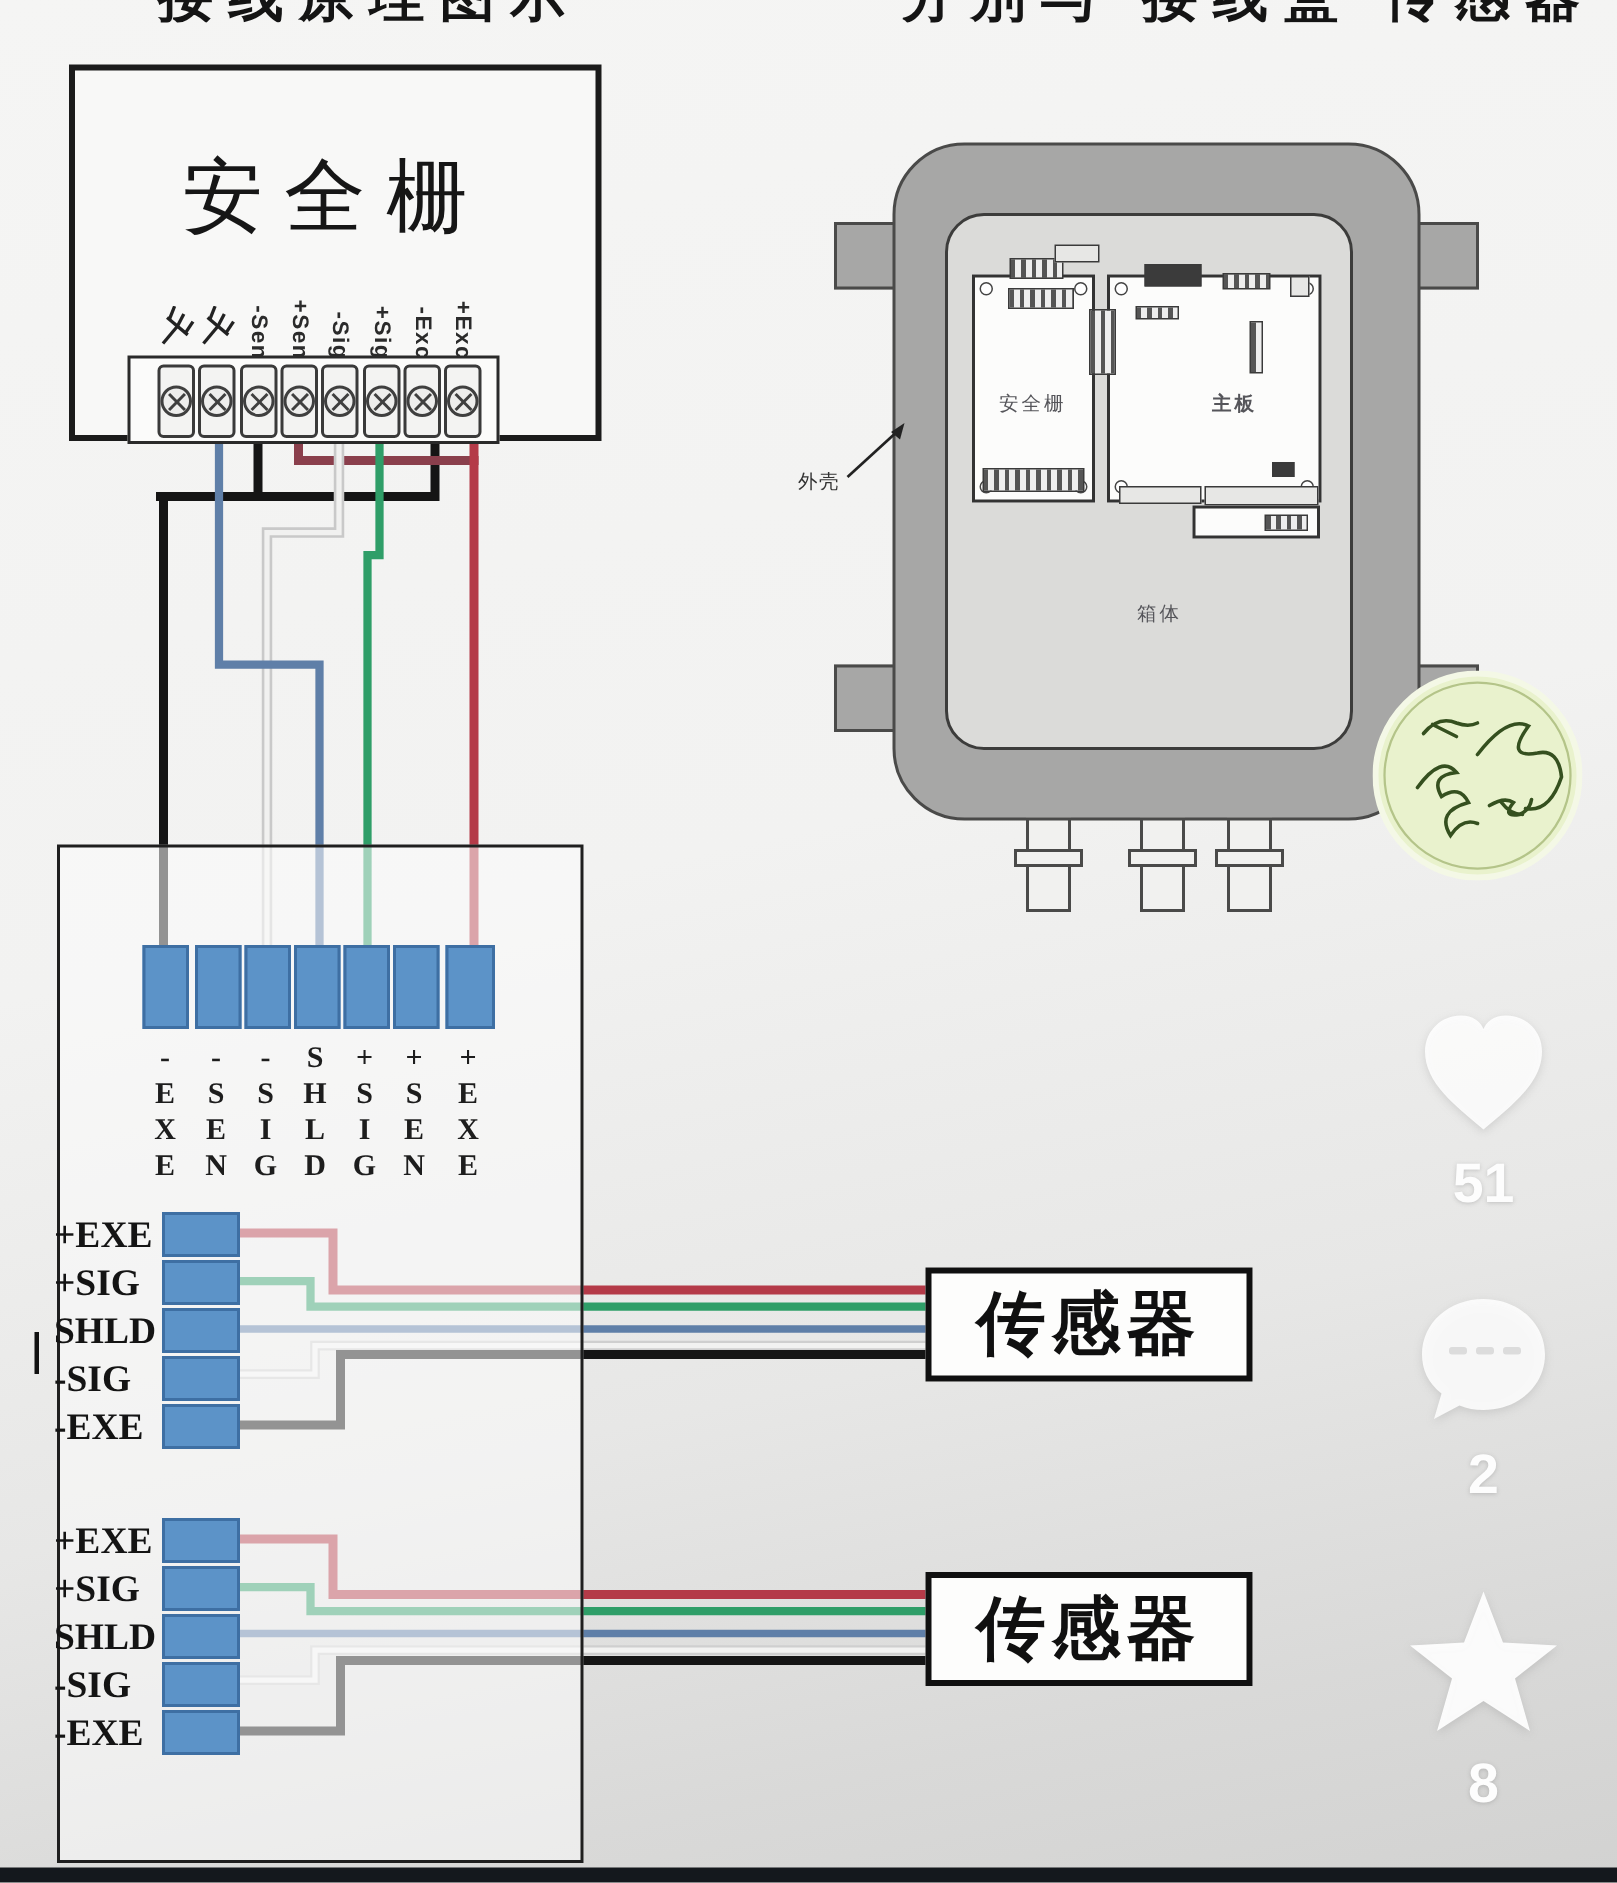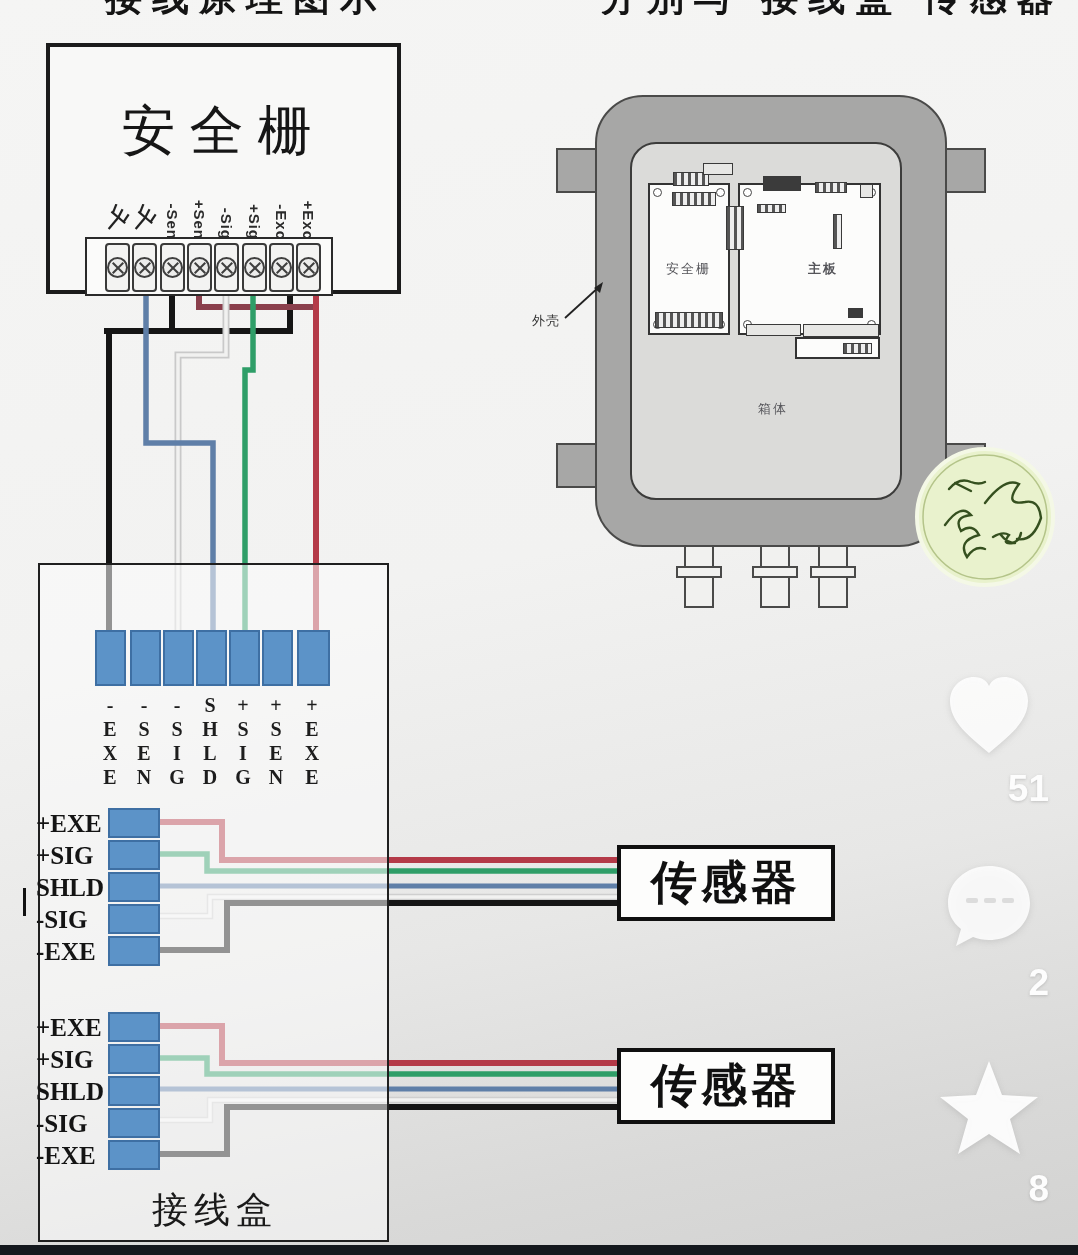--- a/index.html
+++ b/index.html
@@ -43,21 +43,21 @@
   .conn.pins{background:repeating-linear-gradient(90deg,#555 0 3px,#eee 3px 7px);}
   .conn.dark{background:#3b3b3b;}
   .board-label{position:absolute;font-size:13px;color:#55555a;letter-spacing:2px;}
   .small-label{position:absolute;font-size:13px;color:#333;letter-spacing:1px;}
   .gland-neck{position:absolute;width:30px;height:24px;background:#f1f1ef;border:2px solid #4a4a49;box-sizing:border-box;}
   .gland-nut{position:absolute;width:46px;height:12px;background:#f1f1ef;border:2px solid #4a4a49;box-sizing:border-box;}
   .gland-body{position:absolute;width:30px;height:32px;background:#f1f1ef;border:2px solid #4a4a49;box-sizing:border-box;}
   
   #stamp{left:915px;top:447px;width:140px;height:140px;}
   
-  .rail-num{position:absolute;width:120px;text-align:right;color:#fdfdfd;font-size:37px;font-weight:bold;
+  .rail-num{position:absolute;width:120px;text-align:center;color:#fdfdfd;font-size:37px;font-weight:bold;
     text-shadow:0 1px 3px rgba(120,120,120,.35);}
   .rail-icon{position:absolute;filter:drop-shadow(0 2px 3px rgba(140,140,140,.30));}
   #bottom-bar{left:0;top:1245px;width:1078px;height:10px;background:#14181d;}
 </style>
 </head>
 <body>
 
 <div id="stage">
 
   <div id="crop-title">
@@ -178,21 +178,20 @@
   <div class="sens-cell" style="top:1076px;"></div>
   <div class="sens-cell" style="top:1108px;"></div>
   <div class="sens-cell" style="top:1140px;"></div>
   <div class="slab" style="top:1014px;">+EXE</div>
   <div class="slab" style="top:1046px;">+SIG</div>
   <div class="slab" style="top:1078px;">SHLD</div>
   <div class="slab" style="top:1110px;">-SIG</div>
   <div class="slab" style="top:1142px;">-EXE</div>
   <div class="sensor-box" style="top:1048px;">传感器</div>
 
-  <div class="abs" id="jb-label">接线盒</div>
   <div class="abs" id="left-tick"></div>
 
   <div class="enc-tab" style="left:556px;top:148px;"></div>
   <div class="enc-tab" style="left:944px;top:148px;"></div>
   <div class="enc-tab" style="left:556px;top:443px;"></div>
   <div class="enc-tab" style="left:944px;top:443px;"></div>
   <div class="abs" id="enc-body"></div>
   <div class="abs" id="enc-panel"></div>
 
   <div class="board" style="left:648px;top:183px;width:82px;height:152px;"></div>

